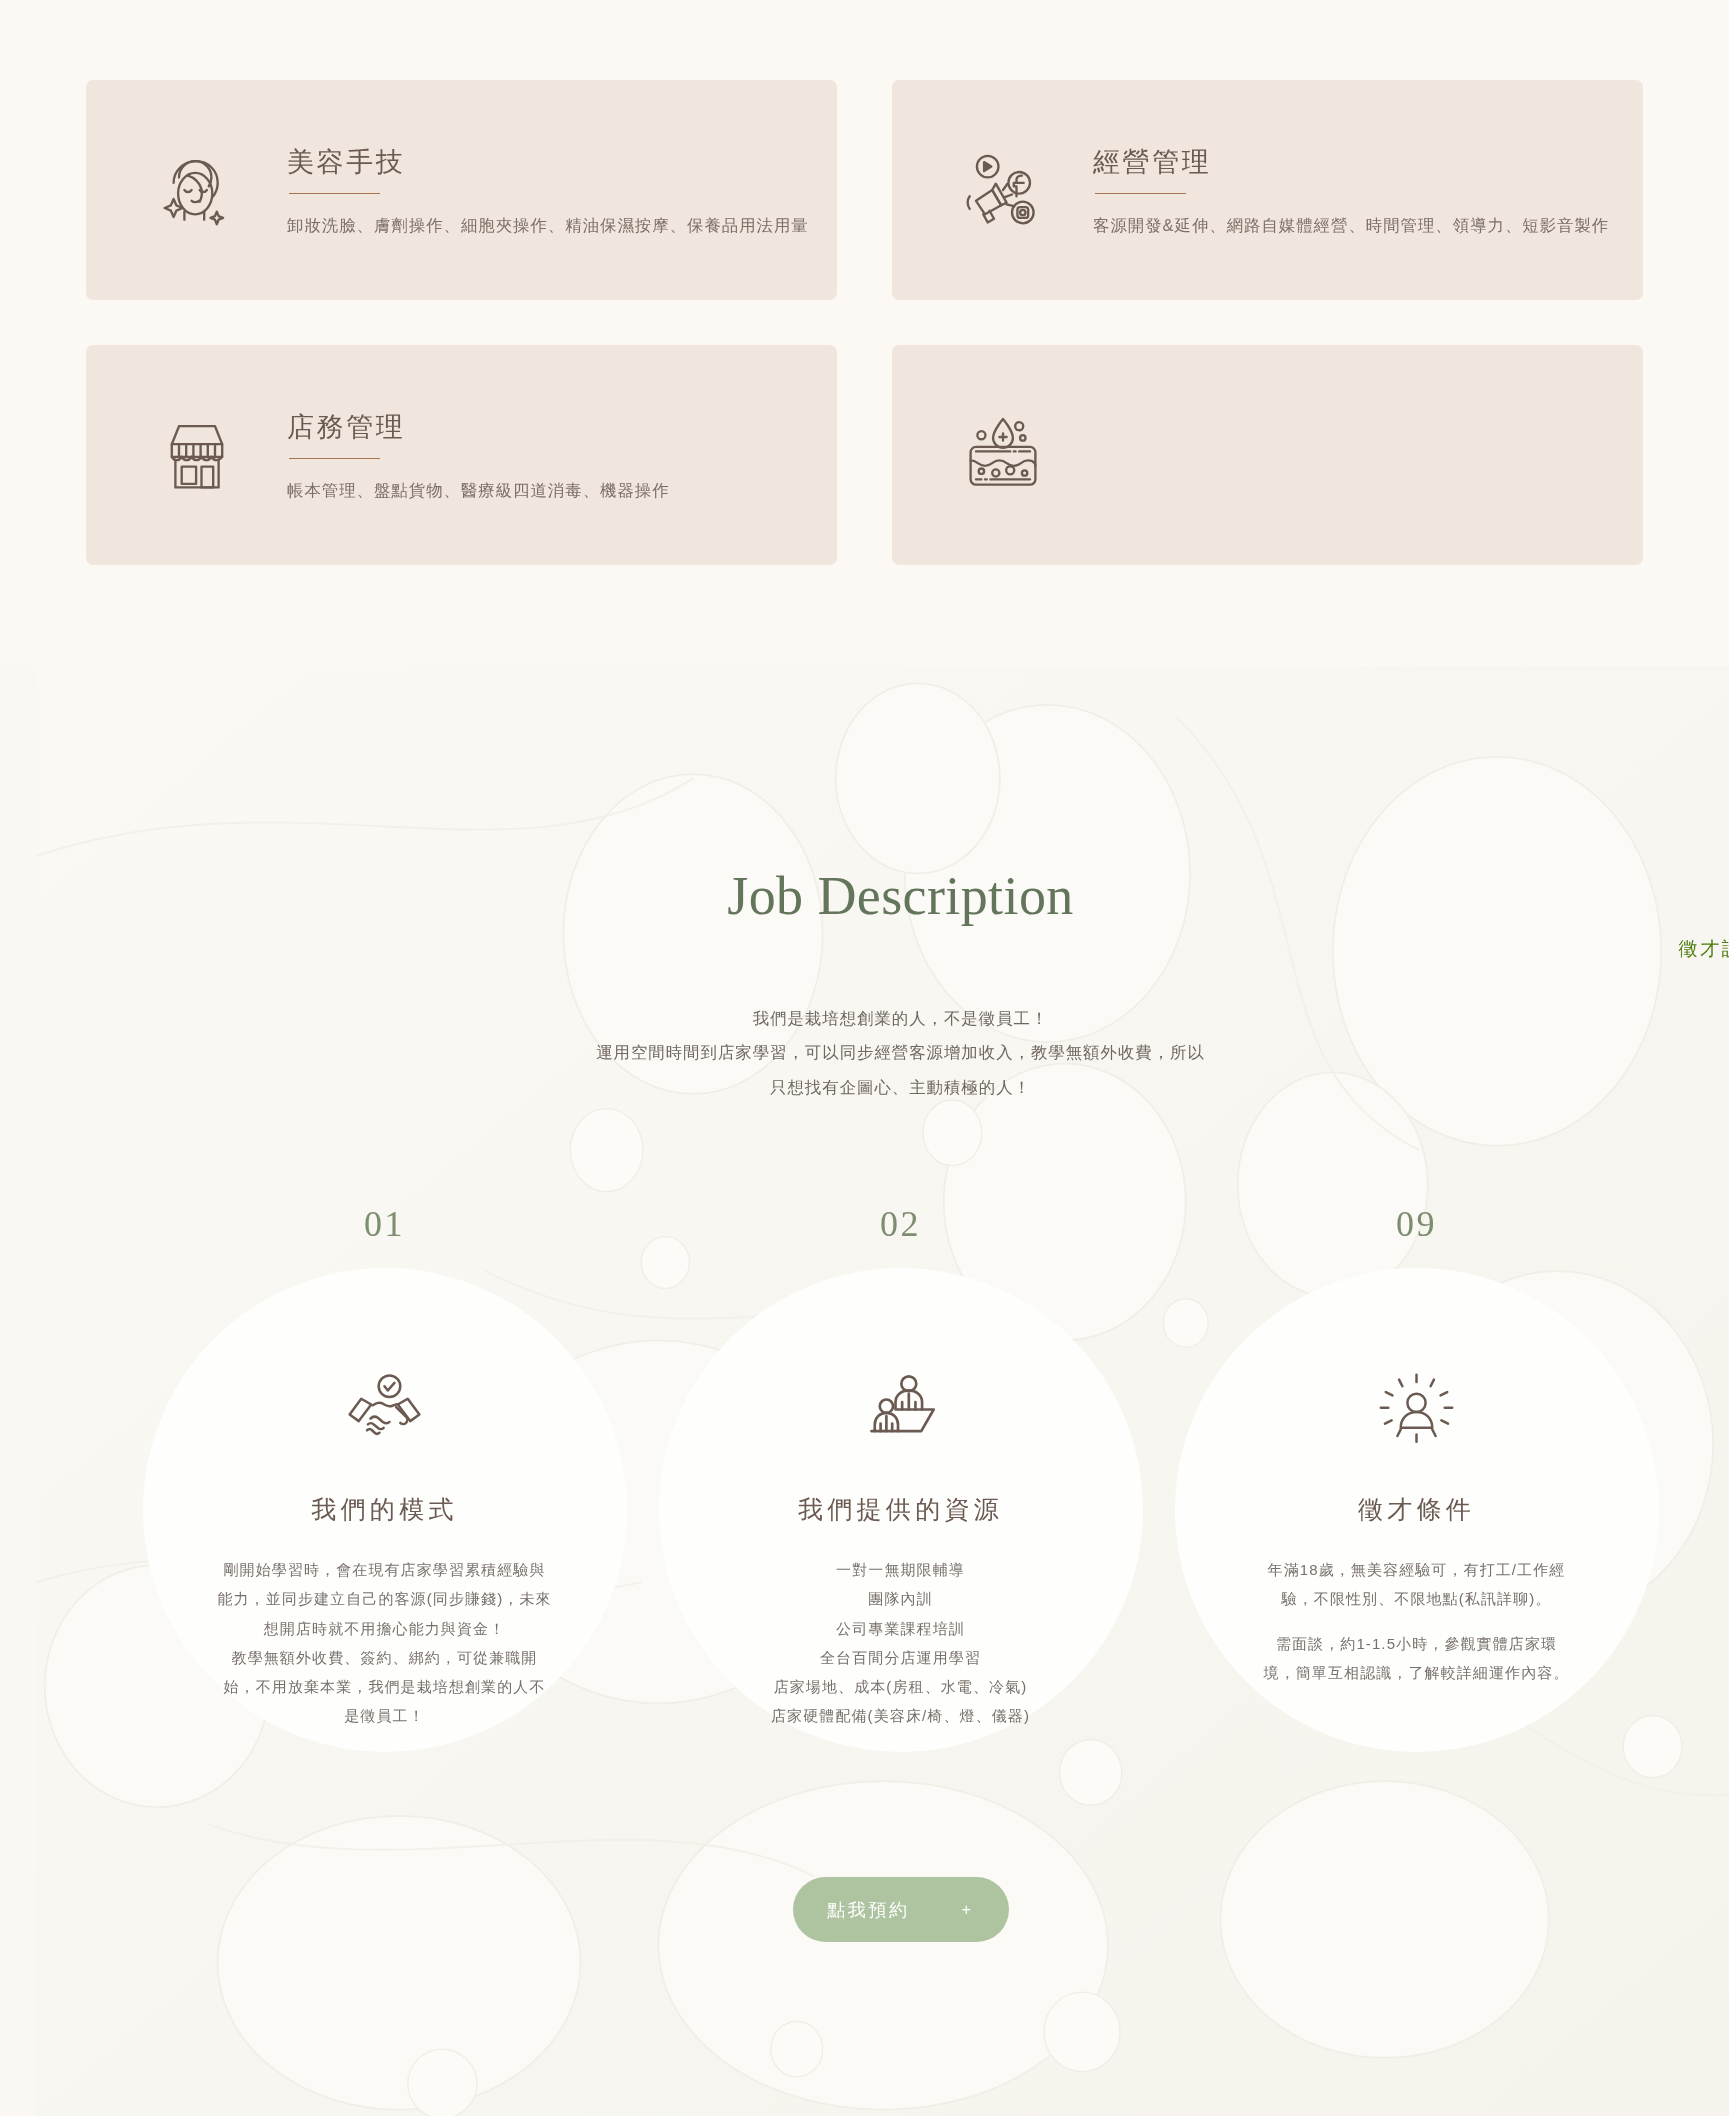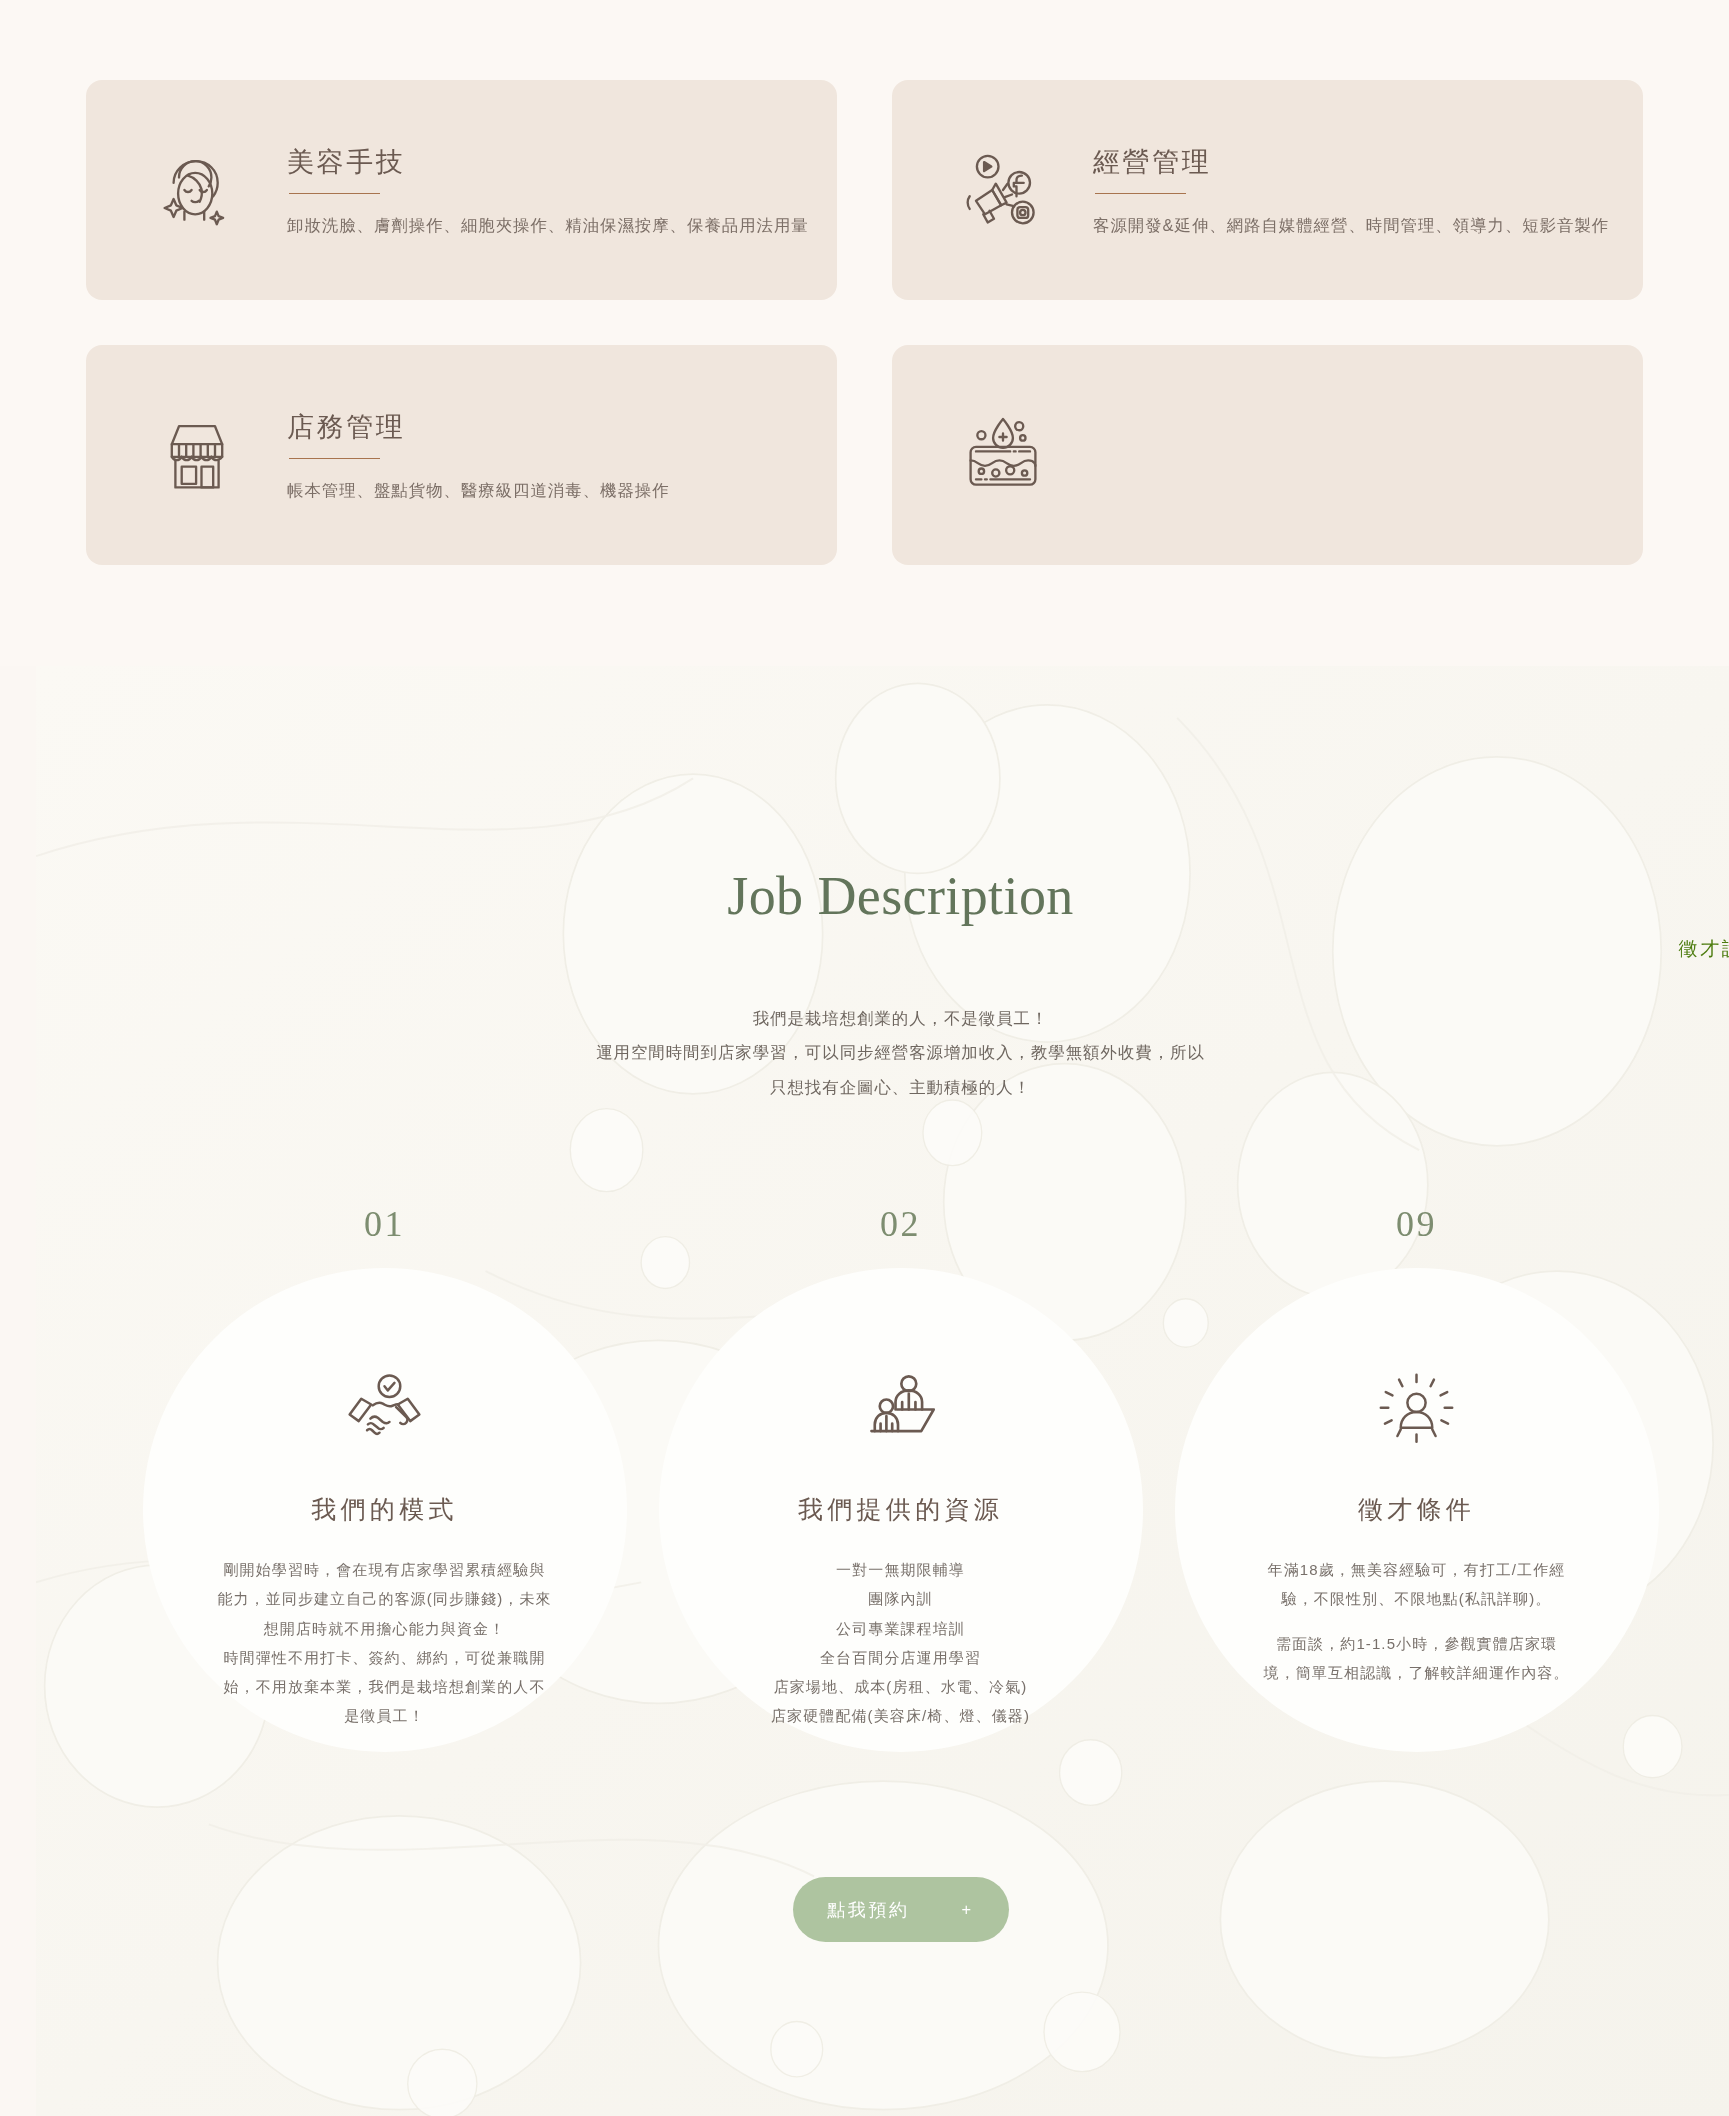--- a/index.html
+++ b/index.html
@@ -38,21 +38,21 @@
     width: 1556px;
     display: grid;
     grid-template-columns: 751px 751px;
     grid-template-rows: 220px 220px;
     column-gap: 55px;
     row-gap: 45px;
   }
 
   .skill-card {
     background: #F0E6DD;
-    border-radius: 16px;
+    border-radius: 7px;
     display: flex;
     align-items: center;
     padding-left: 66px;
   }
 
   .skill-card .card-icon {
     width: 90px;
     height: 90px;
     flex: 0 0 90px;
     display: flex;
@@ -402,21 +402,21 @@
                 <path d="M30 68c2-2 5-2 7 0l5 4c2 2 5 2 7 0"></path>
                 <path d="M29 75c2-2 4-2 6 0l3 3c2 2 4 2 6 0"></path>
                 <path d="M64 47l12 12c2 2 2 5 0 7-2 2-5 2-7 0"></path>
               </svg>
             </span>
             <div class="step-title">我們的模式</div>
             <div class="step-text">
               <div>剛開始學習時，會在現有店家學習累積經驗與</div>
               <div>能力，並同步建立自己的客源(同步賺錢)，未來</div>
               <div>想開店時就不用擔心能力與資金！</div>
-              <div>時間彈性不用打卡、簽約、綁約，可從兼職開</div>
+              <div>教學無額外收費、簽約、綁約，可從兼職開</div>
               <div>始，不用放棄本業，我們是栽培想創業的人不</div>
               <div>是徵員工！</div>
             </div>
           </div>
         </div>
 
         <div class="step">
           <div class="step-number">02</div>
           <div class="step-circle">
             <span class="step-icon">

